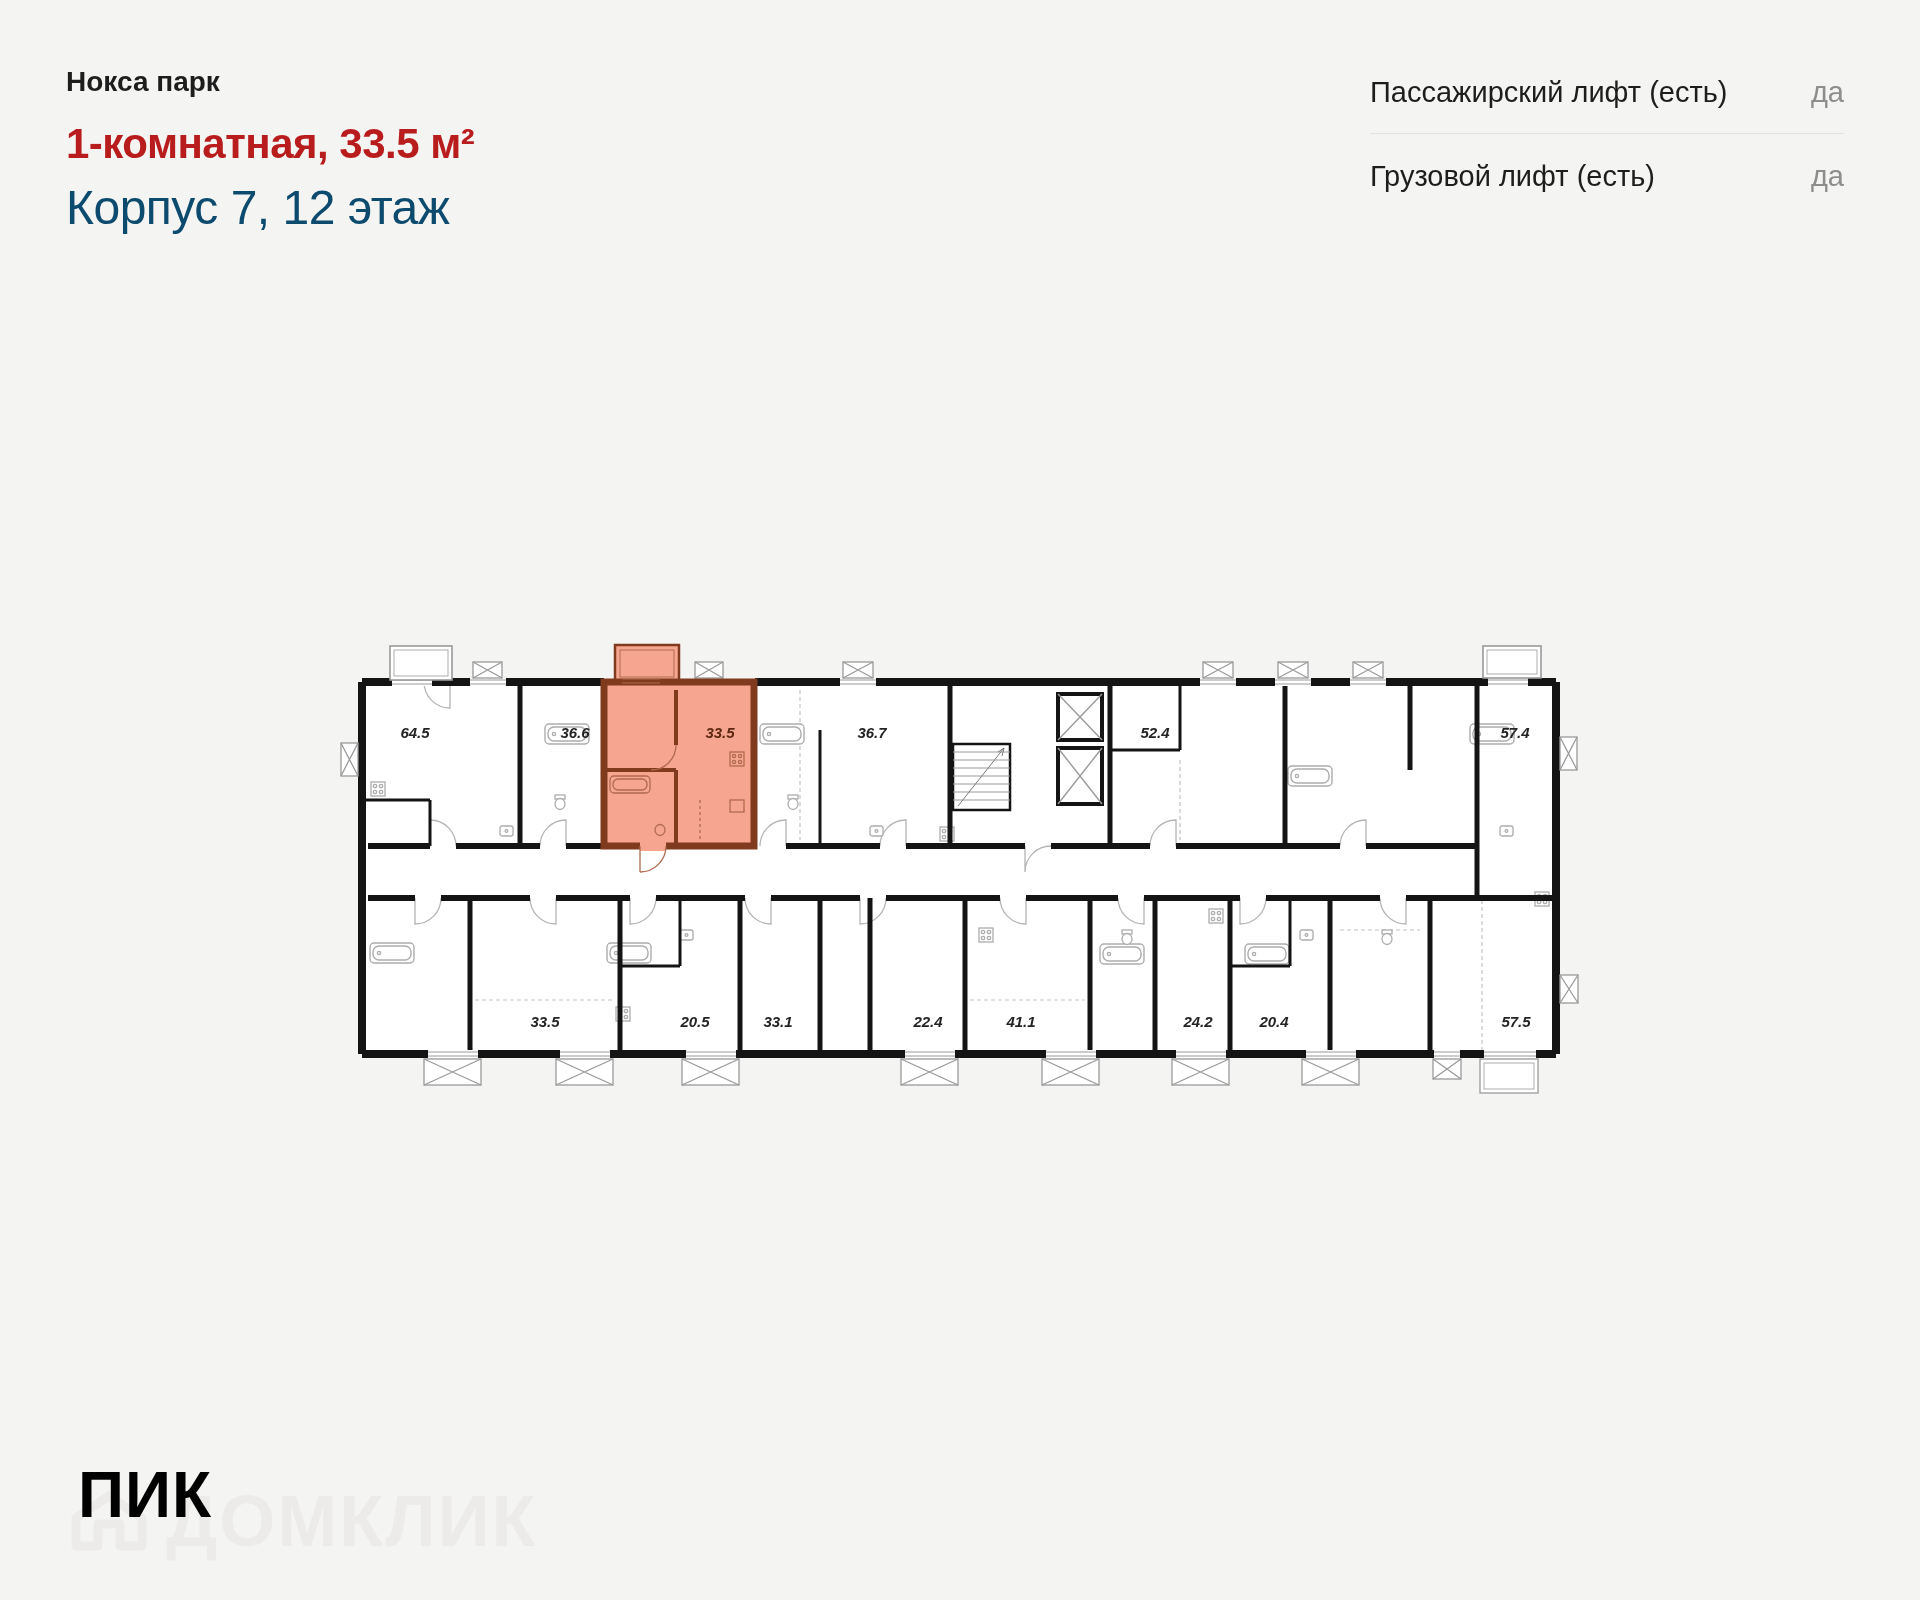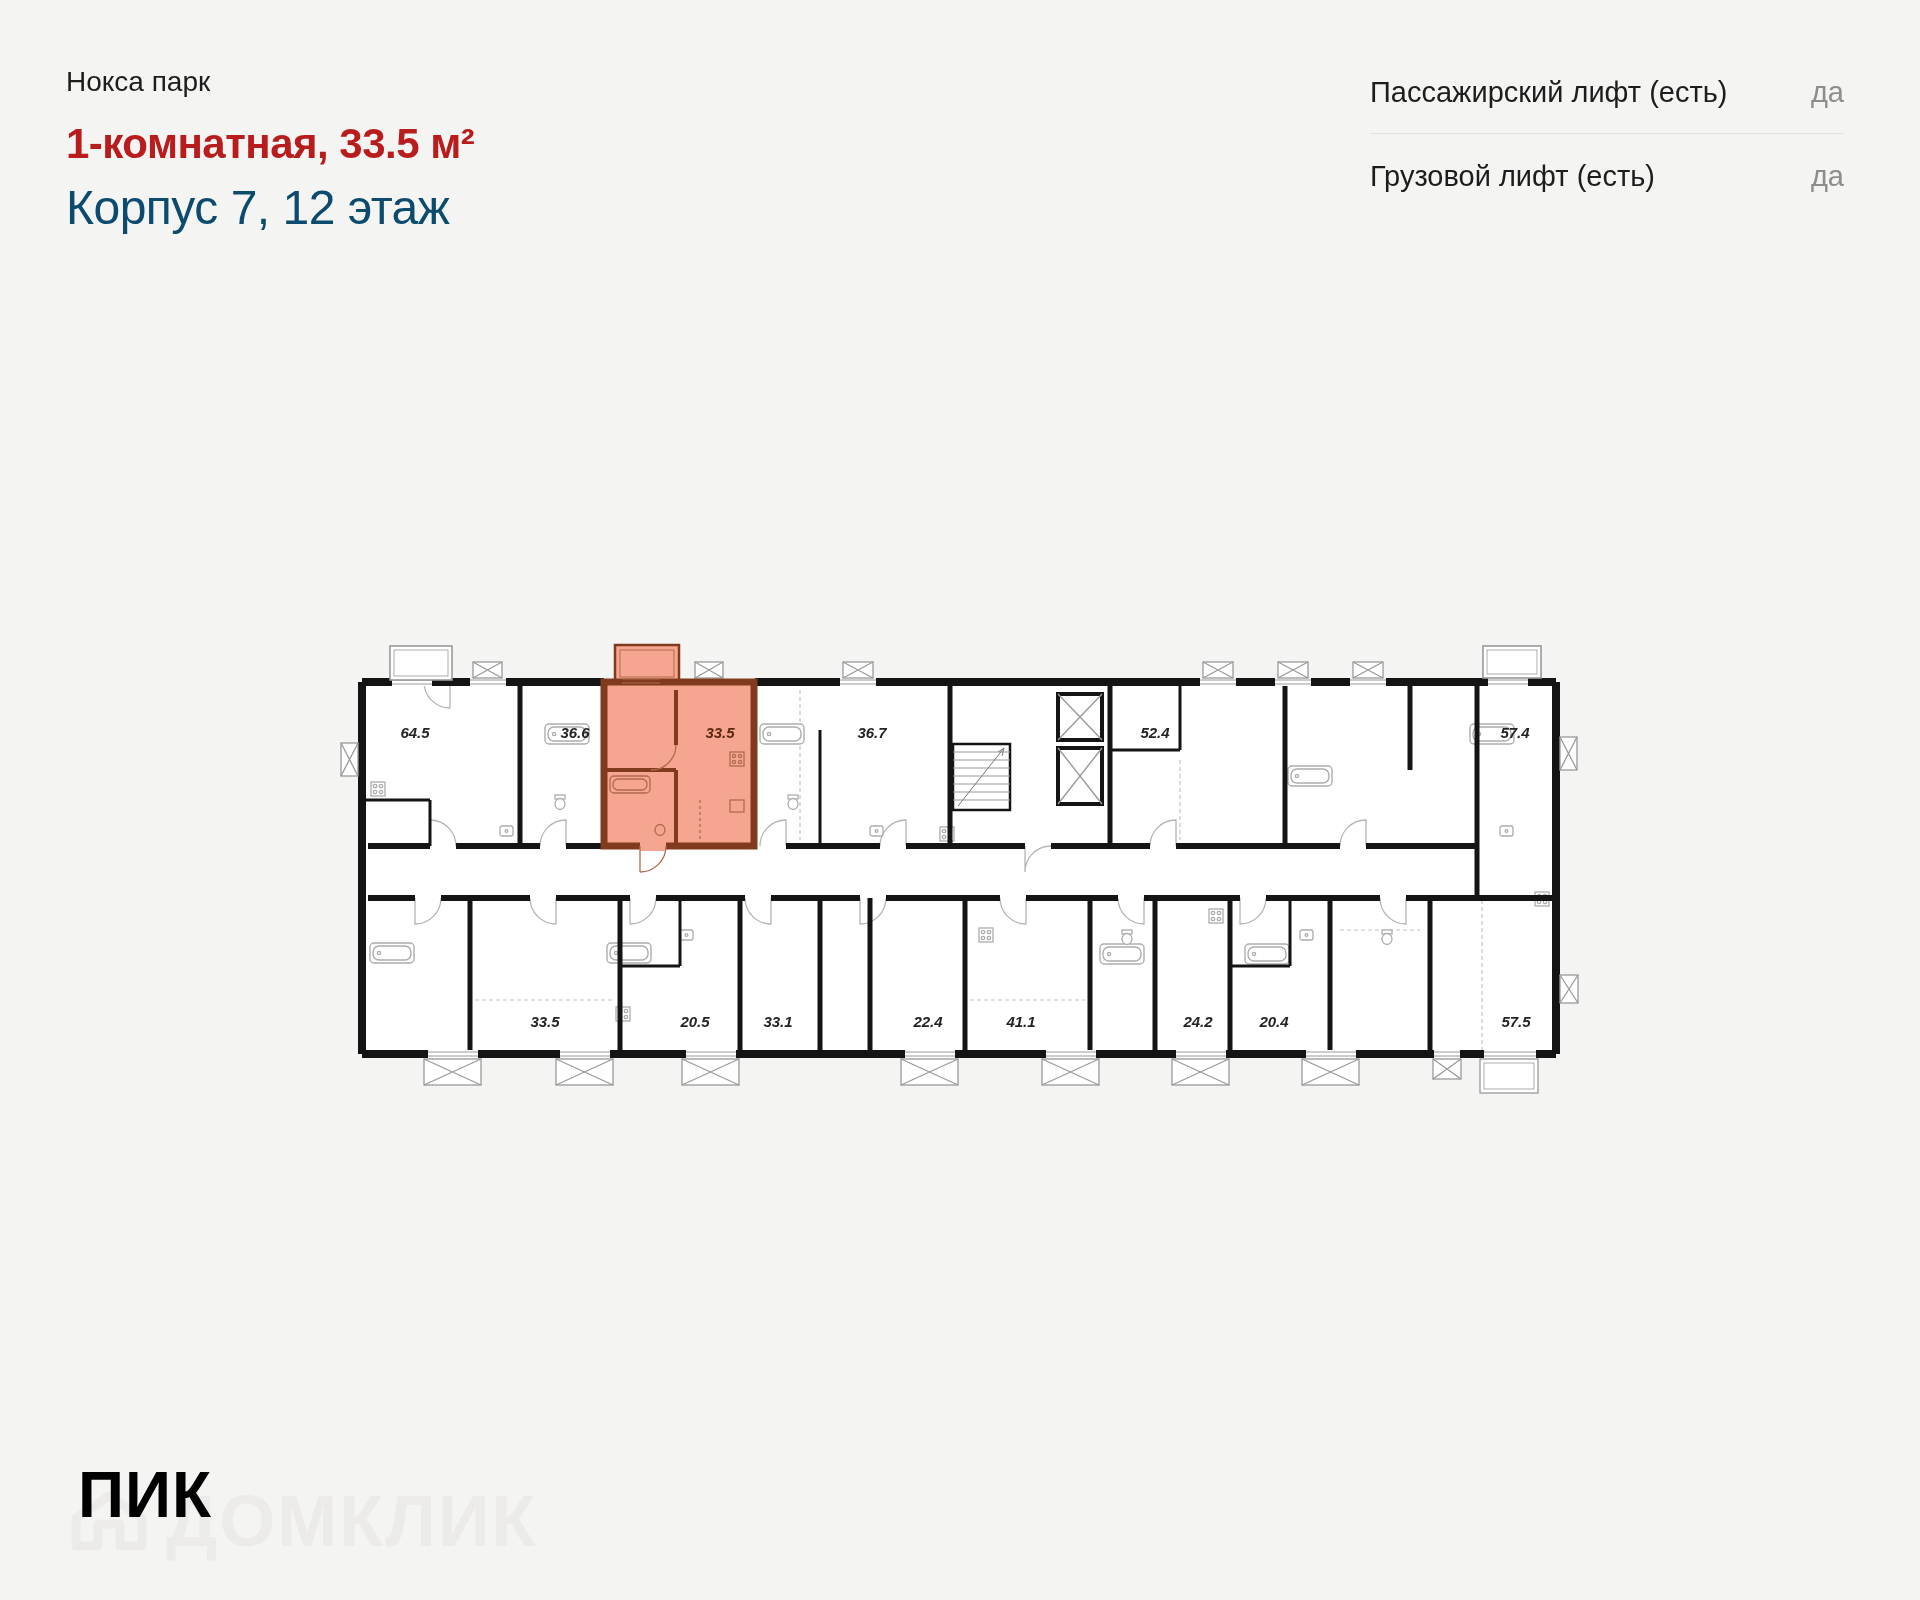--- a/index.html
+++ b/index.html
@@ -4,21 +4,21 @@
 <style>
   html,body{margin:0;padding:0;}
   body{
     width:1920px;height:1600px;position:relative;overflow:hidden;
     background:#f4f4f2;
     font-family:"Liberation Sans", sans-serif;
     color:#1c1c1c;
   }
   
   .hdr{position:absolute;left:66px;top:66px;}
-  .project{font-size:28px;font-weight:400;color:#1d1d1d;}
+  .project{font-size:28px;font-weight:700;color:#1d1d1d;}
   .title{font-size:42px;font-weight:700;color:#b91c1c;margin-top:22px;letter-spacing:-0.5px;}
   .subtitle{font-size:48px;font-weight:400;color:#0c4a6e;margin-top:12px;letter-spacing:-0.5px;}
   
   .info-panel{position:absolute;left:1370px;top:62px;width:474px;text-align:right;}
   .info-row{display:flex;justify-content:space-between;align-items:center;height:60px;}
   .info-label{font-size:29px;font-weight:500;color:#1d1d1d;}
   .info-value{font-size:29px;font-weight:400;color:#8d8d8b;}
   .divider{height:1px;background:#e2e2e0;margin:11px 0 12px 0;}
   
   .plan-wrap{position:absolute;left:330px;top:628px;width:1270px;height:492px;font-style:italic;}

